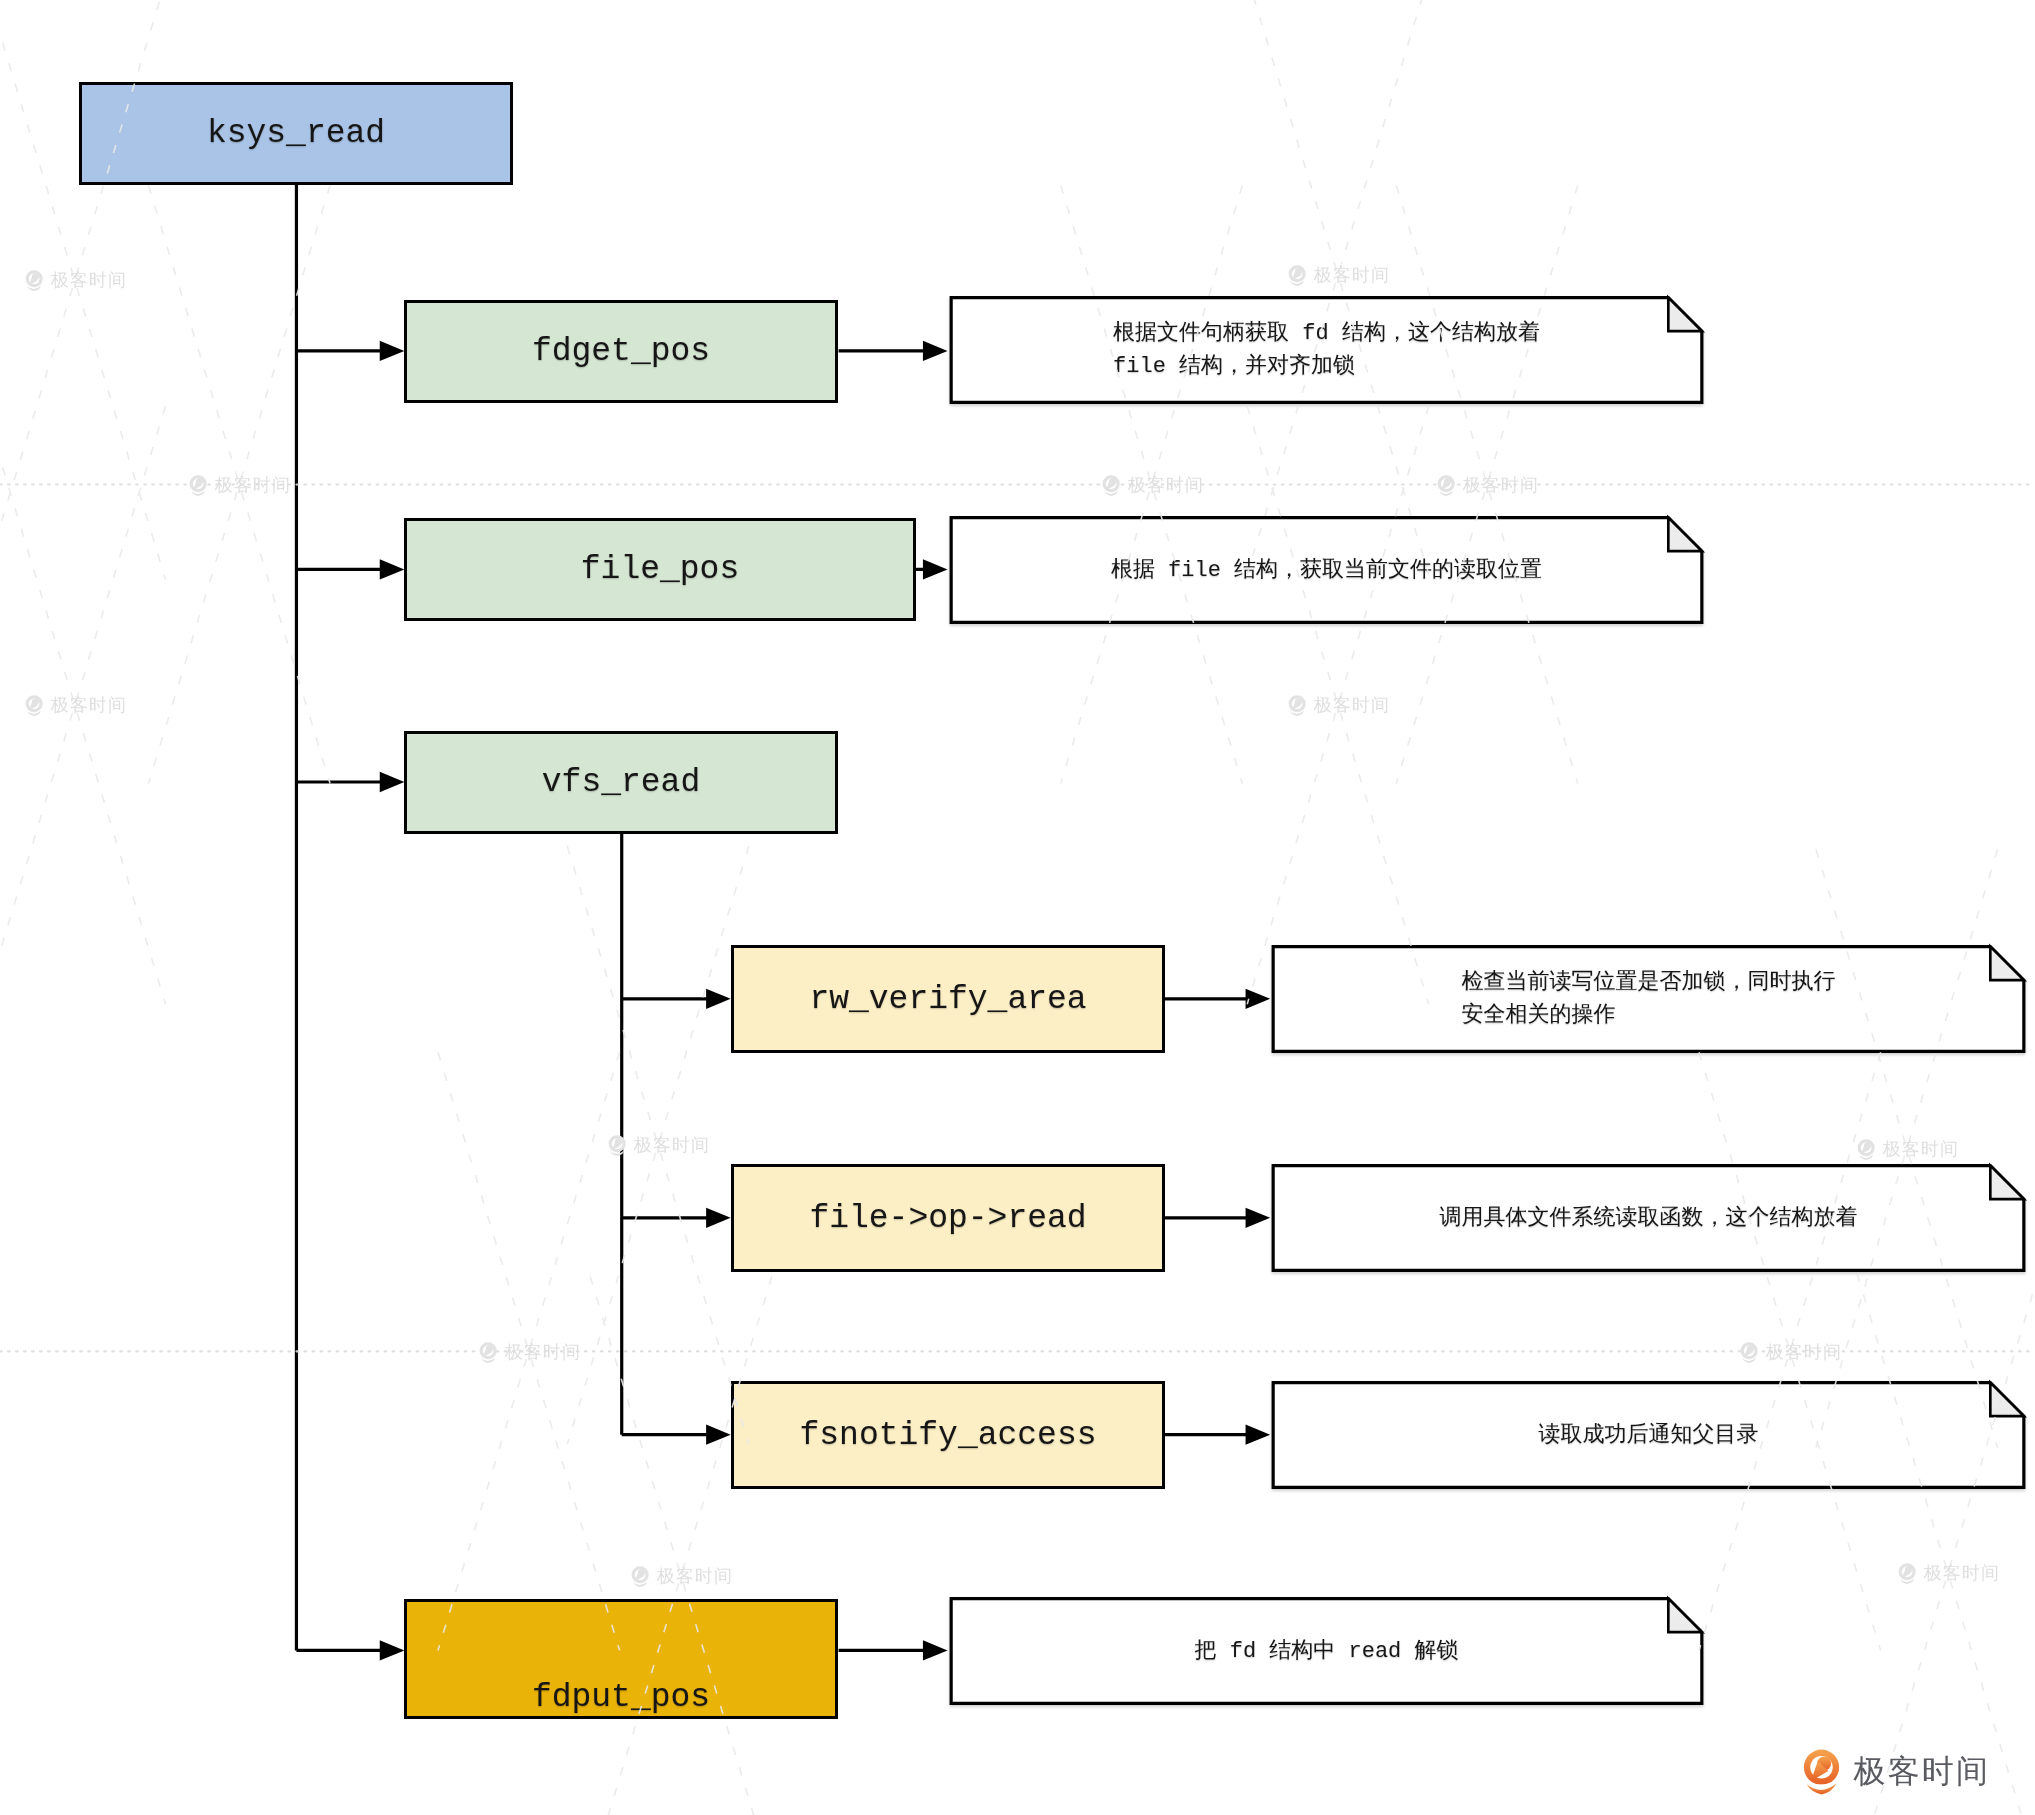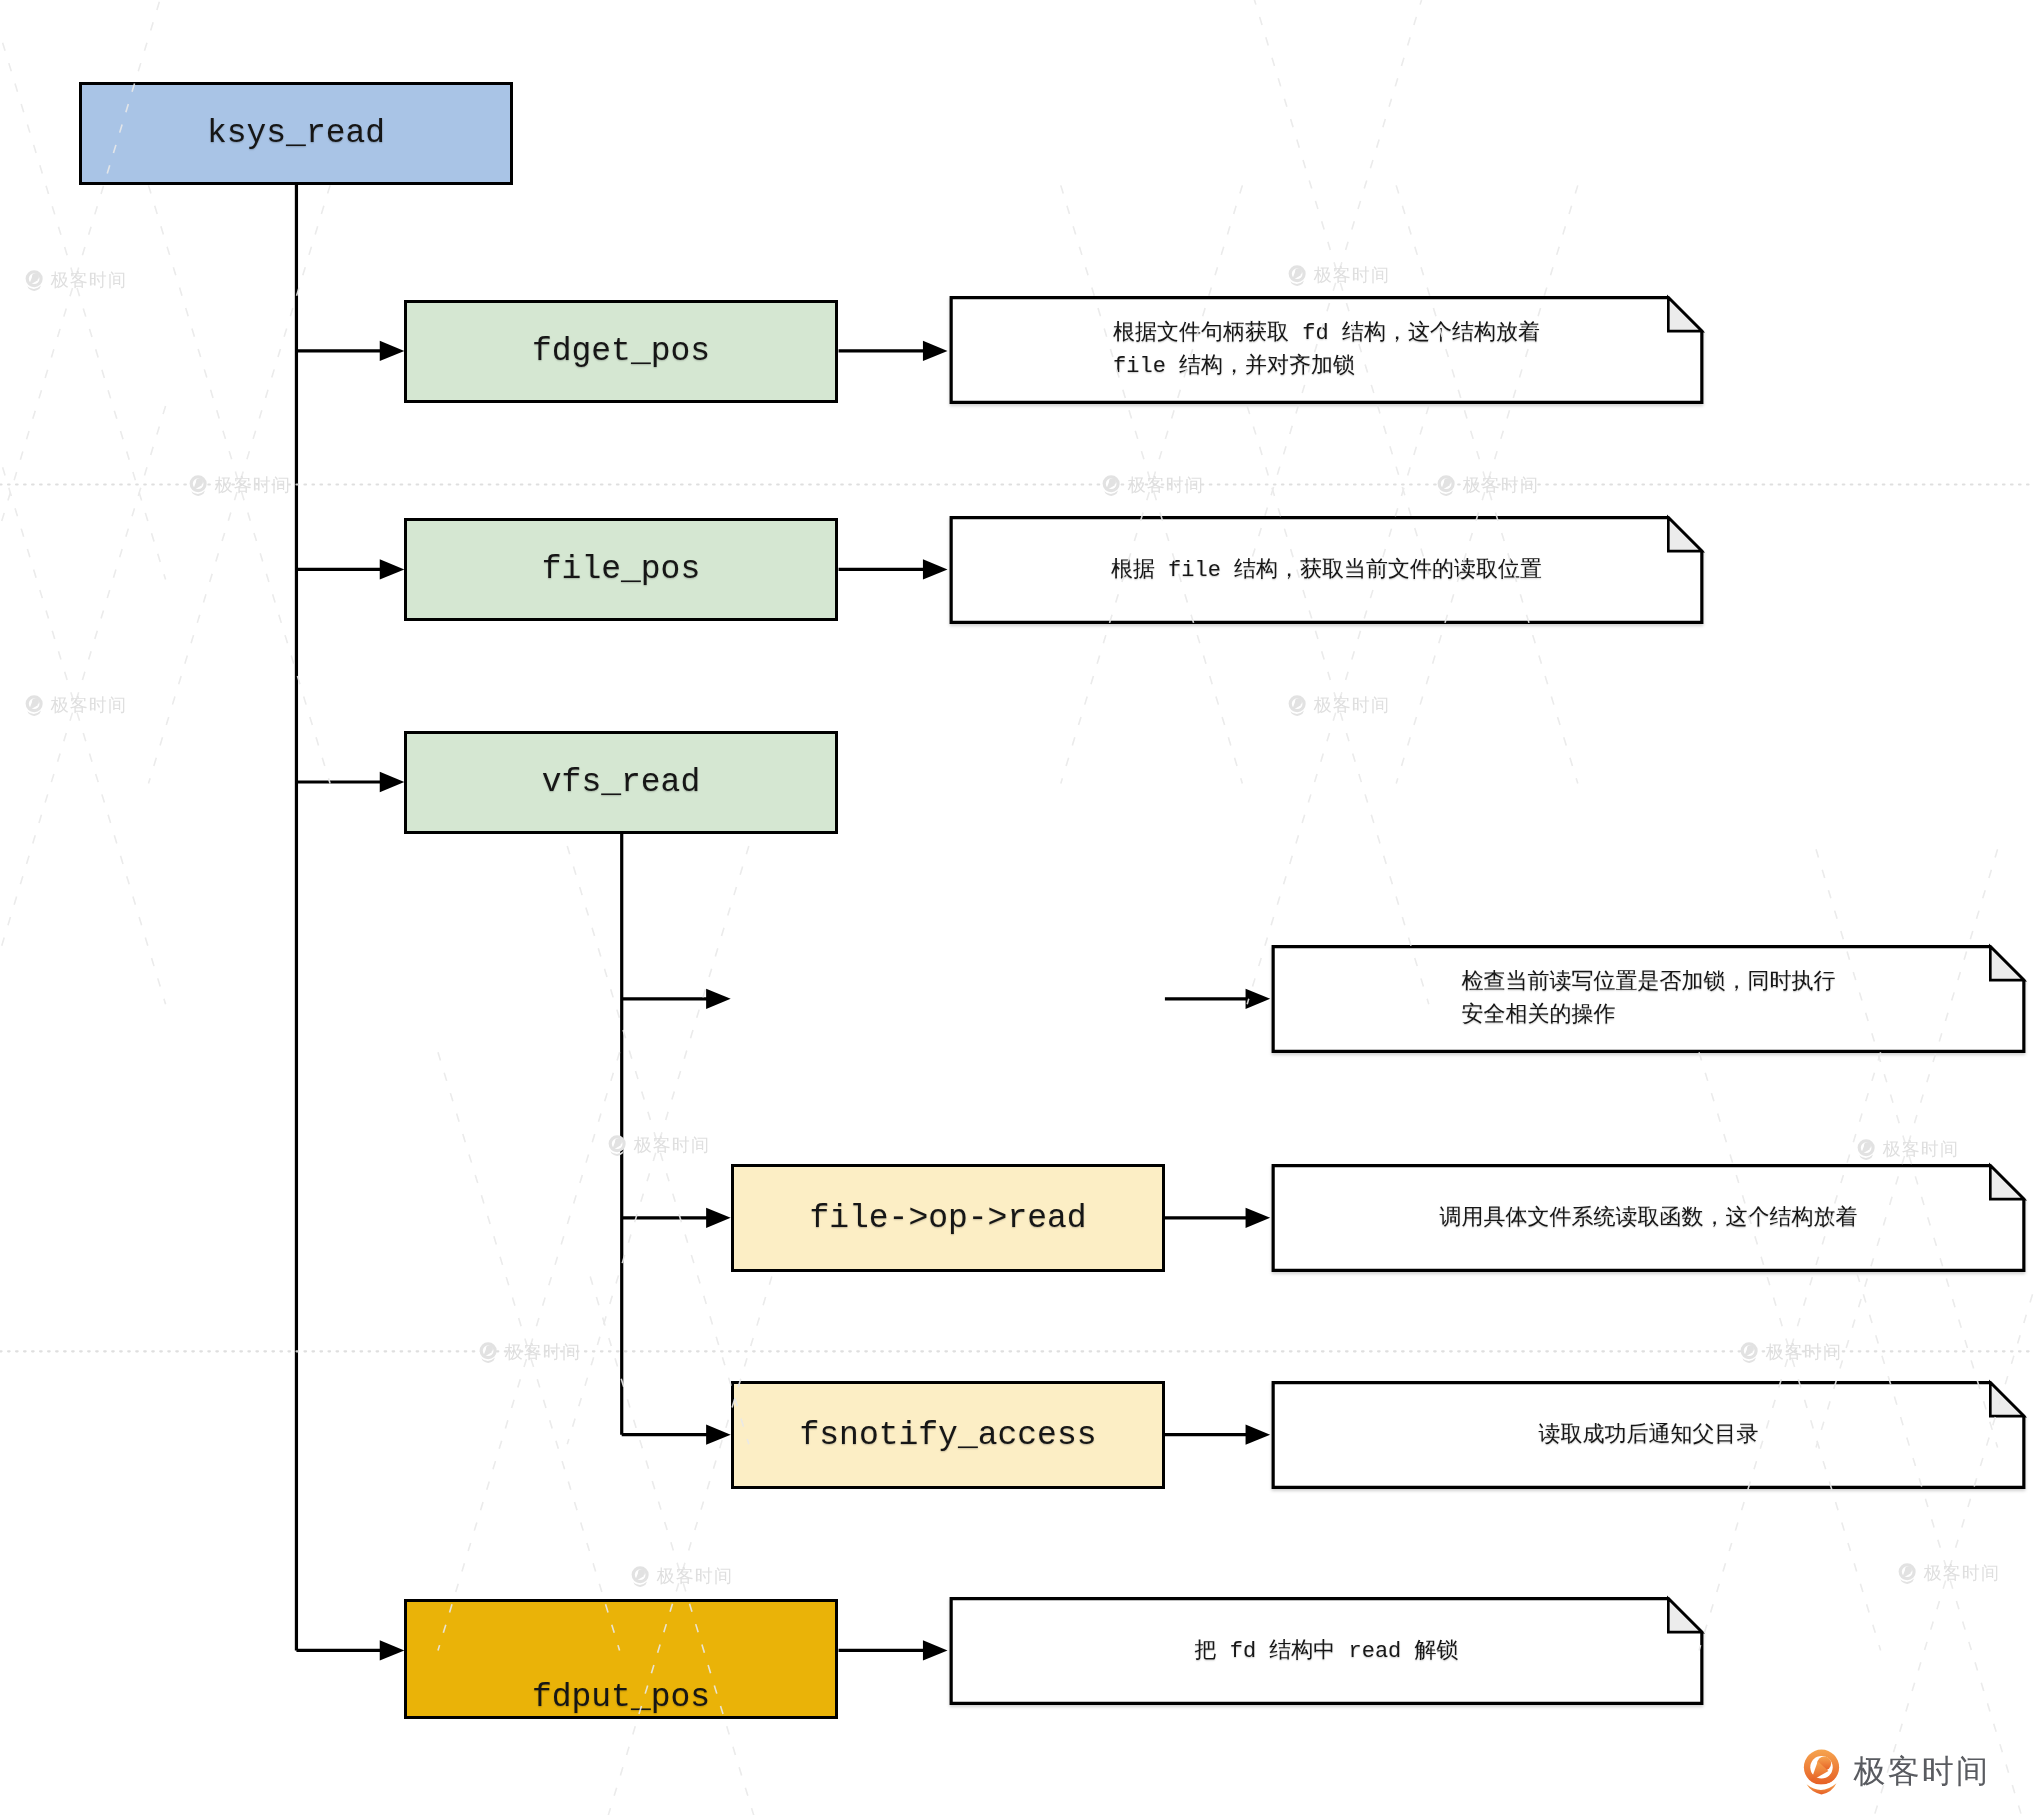--- a/index.html
+++ b/index.html
@@ -55,28 +55,31 @@
   </svg>
 
   <div class="box" style="left: 79px; top: 82px; width: 434px; height: 103px; background-color: rgb(169, 196, 230); border-color: rgb(0, 0, 0);">
     <span>ksys_read</span>
   </div>
 
   <div class="box" style="left: 404px; top: 300px; width: 434px; height: 103px; background-color: rgb(213, 231, 210); border-color: rgb(0, 0, 0);">
     <span>fdget_pos</span>
   </div>
 
-  <div class="box" style="left: 404px; top: 518px; width: 434px; height: 103px; background-color: rgb(213, 231, 210); border-color: rgb(0, 0, 0); align-items: center;">
+  <div class="box" style="left: 404px; top: 518px; width: 512px; height: 103px; background-color: rgb(213, 231, 210); border-color: rgb(0, 0, 0); align-items: center;">
     <span>file_pos</span>
   </div>
 
   <div class="box" style="left: 404px; top: 731px; width: 434px; height: 103px; background-color: rgb(213, 231, 210); border-color: rgb(0, 0, 0);">
     <span>vfs_read</span>
   </div>
 
+  <div class="box" style="left: 731px; top: 945px; width: 434px; height: 108px; background-color: rgb(252, 238, 197); border-color: rgb(0, 0, 0);">
+    <span>rw_verify_area</span>
+  </div>
 
   <div class="box" style="left: 731px; top: 1164px; width: 434px; height: 108px; background-color: rgb(252, 238, 197); border-color: rgb(0, 0, 0);">
     <span>file-&gt;op-&gt;read</span>
   </div>
 
   <div class="box" style="left: 731px; top: 1381px; width: 434px; height: 108px; background-color: rgb(252, 238, 197); border-color: rgb(0, 0, 0);">
     <span>fsnotify_access</span>
   </div>
 
   <div class="box" style="left: 404px; top: 1599px; width: 434px; height: 120px; background-color: #eab308; border-color: rgb(0, 0, 0); align-items: flex-end;">

